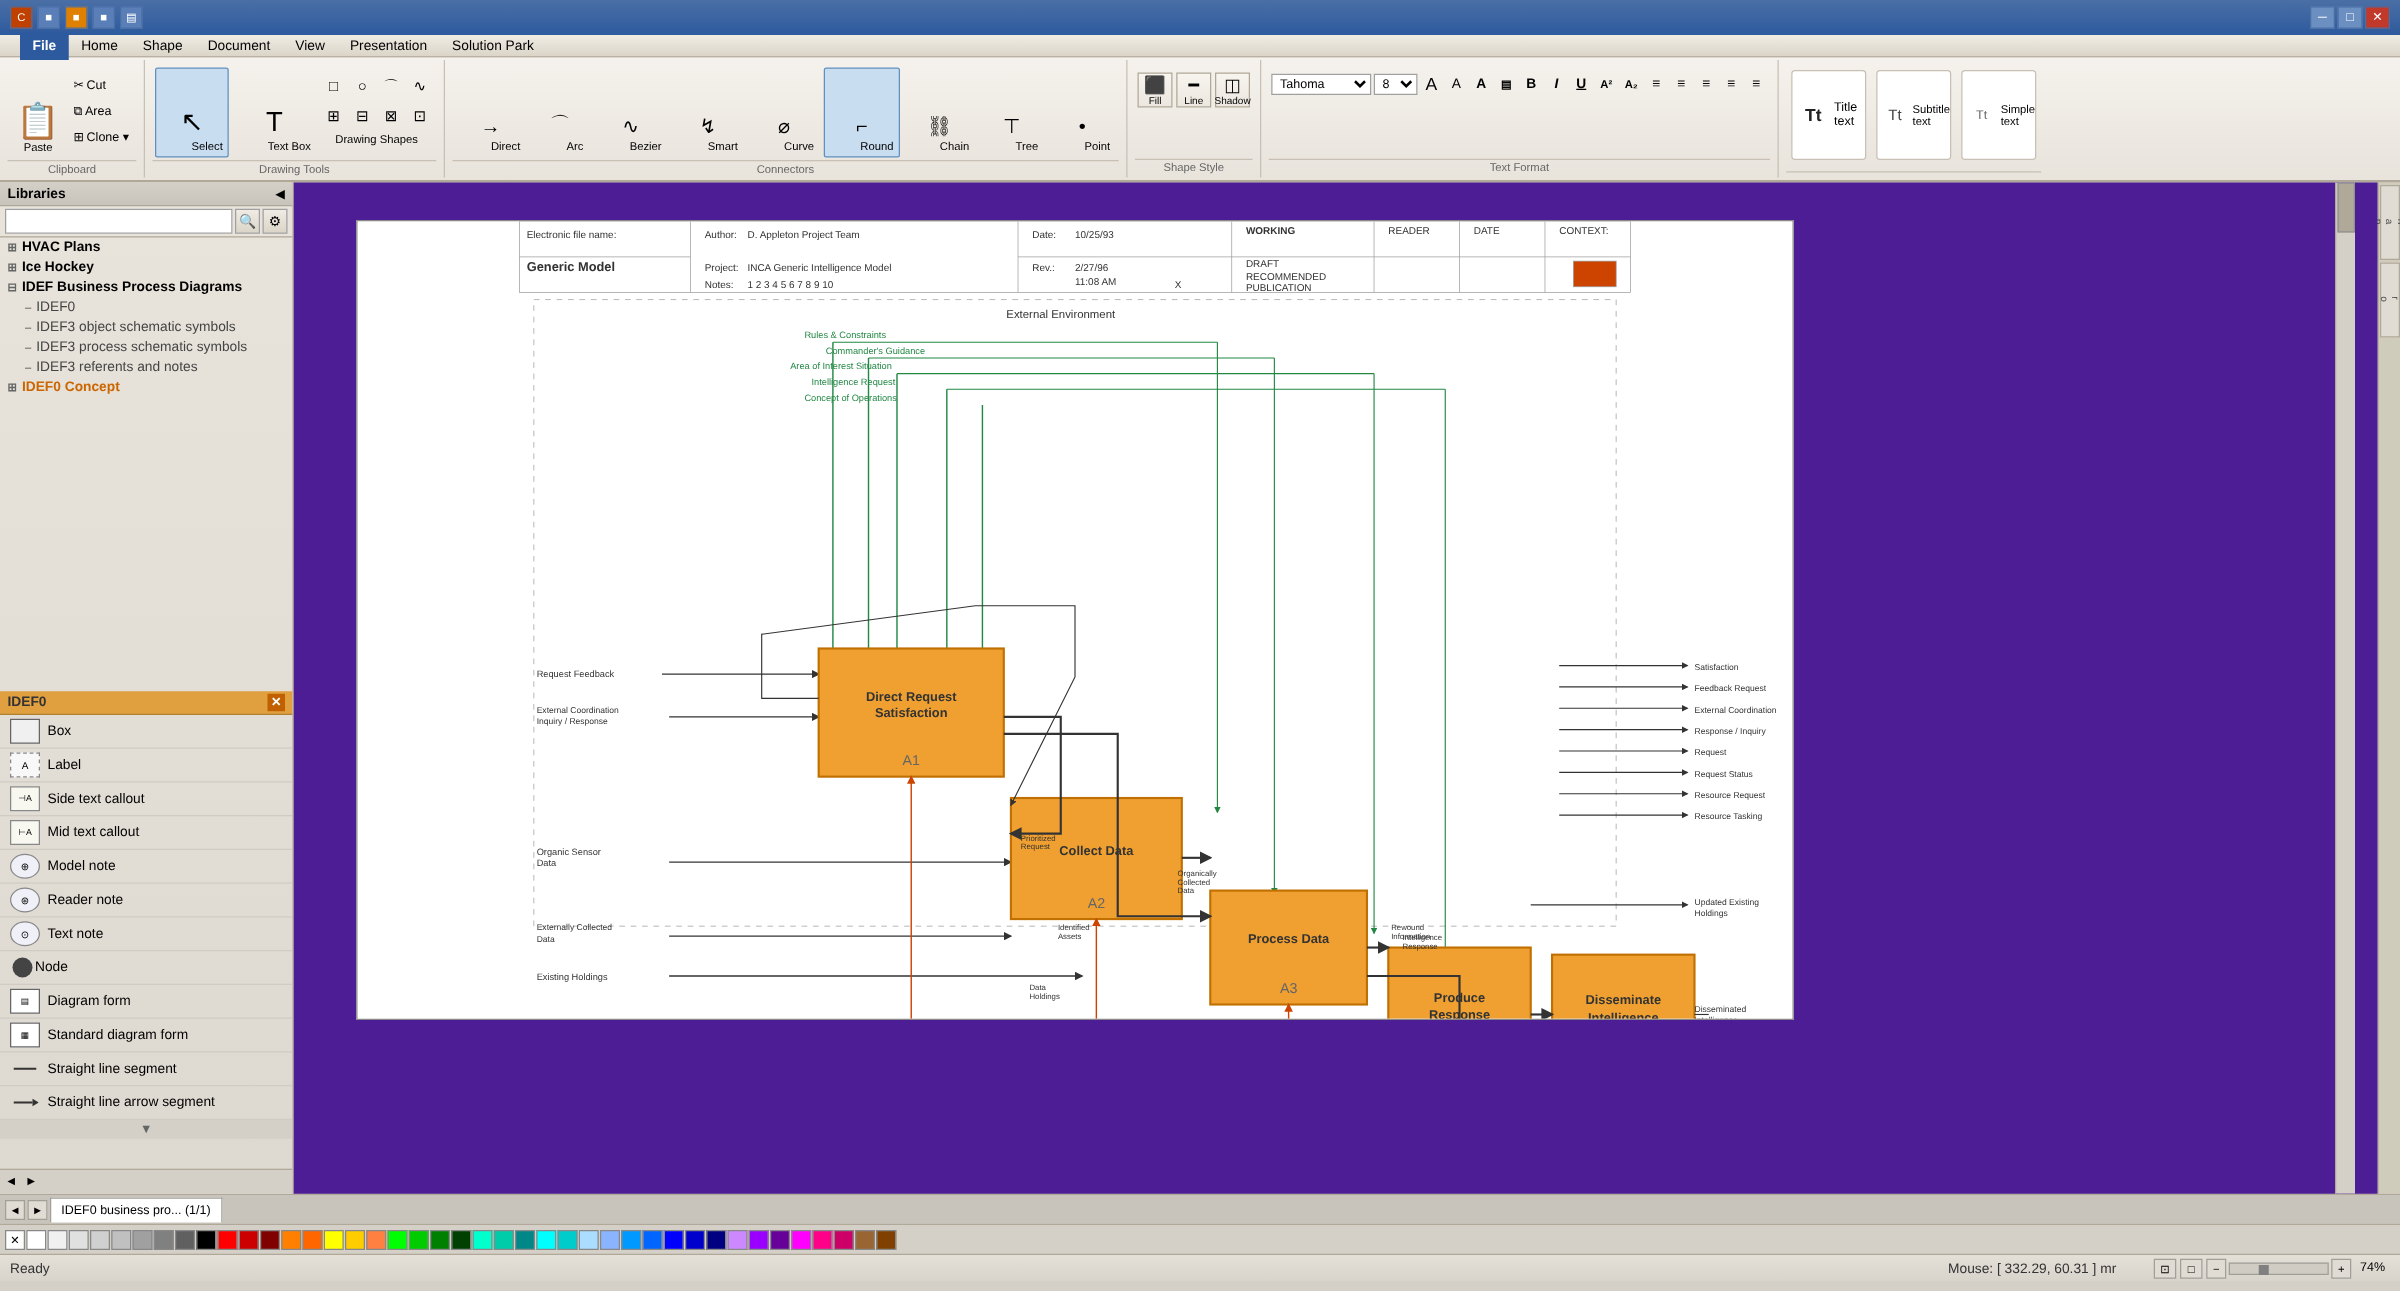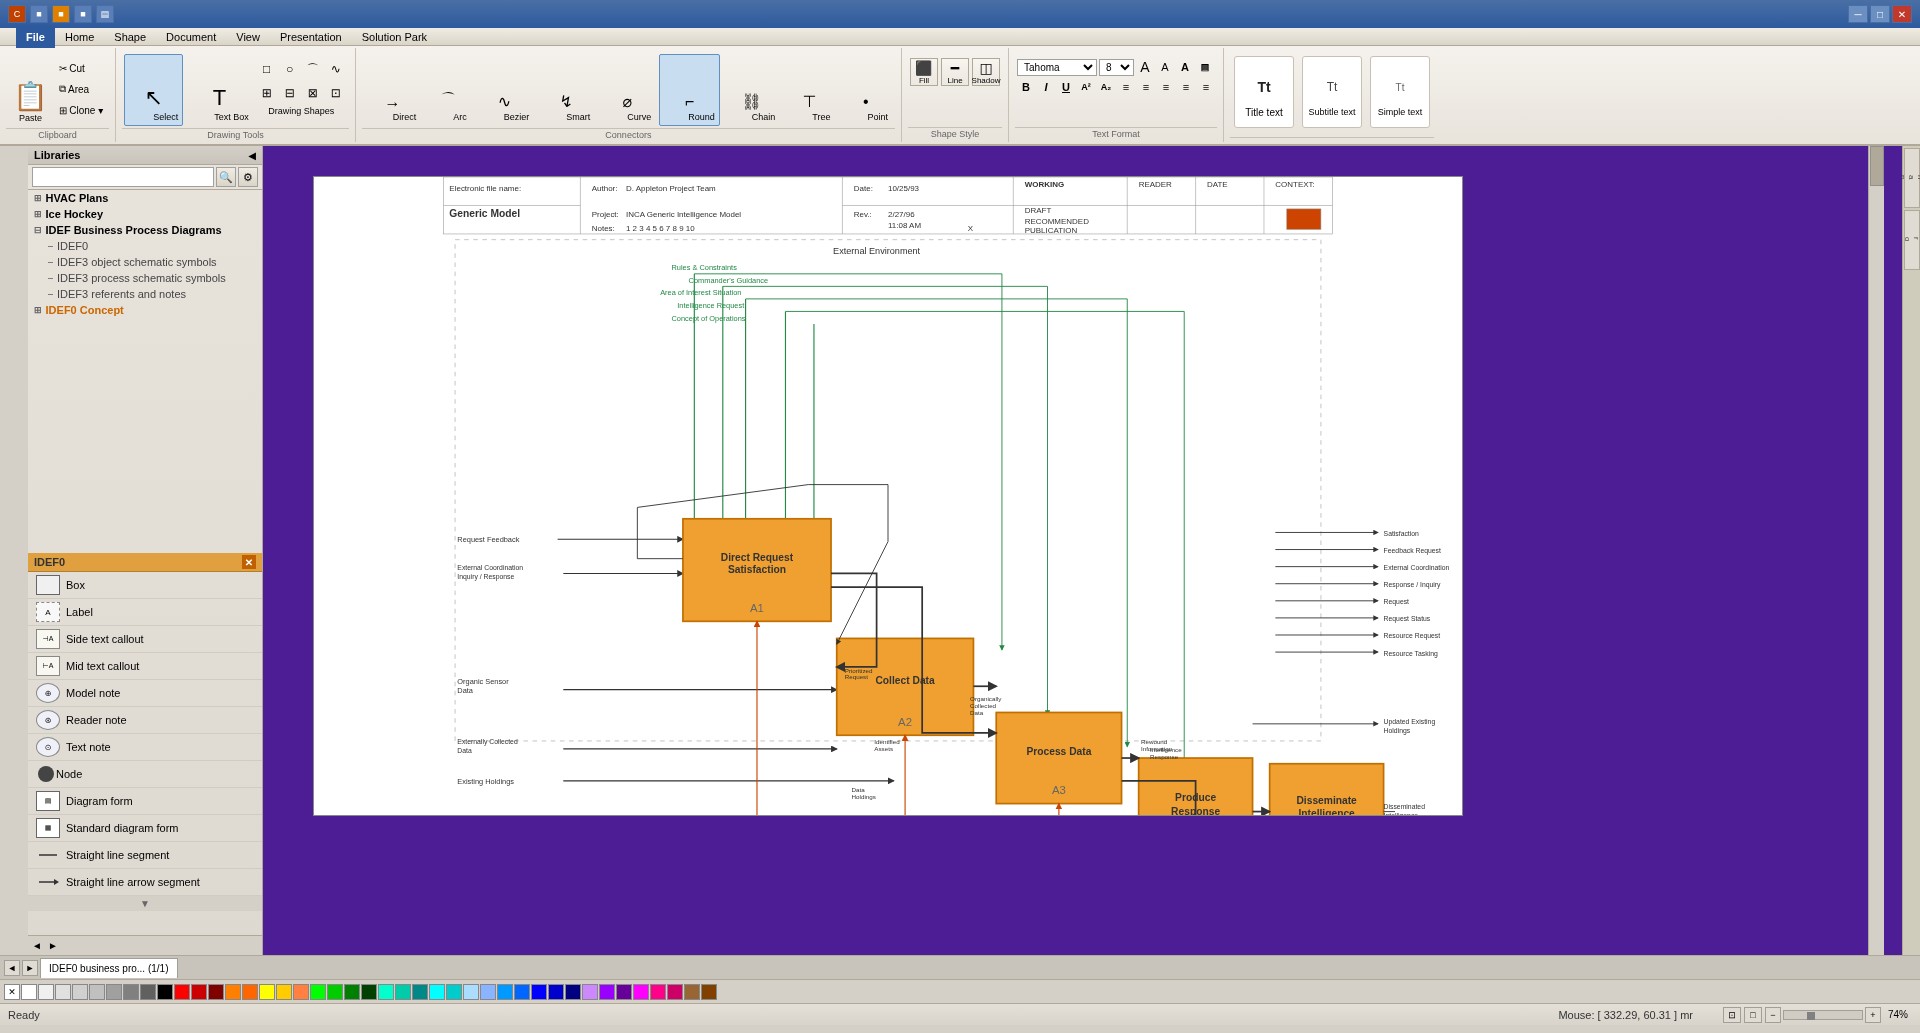--- a/index.html
+++ b/index.html
@@ -150,21 +150,21 @@
       border-radius: 2px;
       cursor: pointer;
       display: flex; align-items: center; justify-content: center;
       font-size: 12px;
       background: transparent;
     }
 
     
     .text-format-group {
       display: flex;
-      flex-direction: column;
+      flex-direction: row;
       gap: 2px;
       padding-top: 4px;
     }
     .tf-row {
       display: flex;
       align-items: center;
       gap: 2px;
     }
     .font-select {
       font-size: 10px;
@@ -186,21 +186,21 @@
       border-radius: 2px;
       cursor: pointer;
       display: flex; align-items: center; justify-content: center;
       font-size: 11px;
       font-weight: bold;
     }
 
     
     .style-btn {
       display: flex;
-      flex-direction: column;
+      flex-direction: row;
       align-items: center;
       justify-content: center;
       width: 60px;
       height: 72px;
       cursor: pointer;
       border: 1px solid #c8c0b4;
       border-radius: 3px;
       background: white;
       margin: 2px;
       font-size: 9px;
@@ -208,21 +208,20 @@
     .style-btn .style-preview {
       width: 50px; height: 40px;
       display: flex; align-items: center; justify-content: center;
       font-size: 10px; color: #444;
     }
 
     
     #main-content {
       display: flex;
       height: calc(1033px - 28px - 26px - 100px - 22px - 24px);
-      padding-left: 28px;
     }
 
     
     #sidebar {
       width: 235px;
       background: linear-gradient(to bottom, #e8e4dc, #ddd8d0);
       border-right: 1px solid #b0a898;
       display: flex;
       flex-direction: column;
       overflow: hidden;

